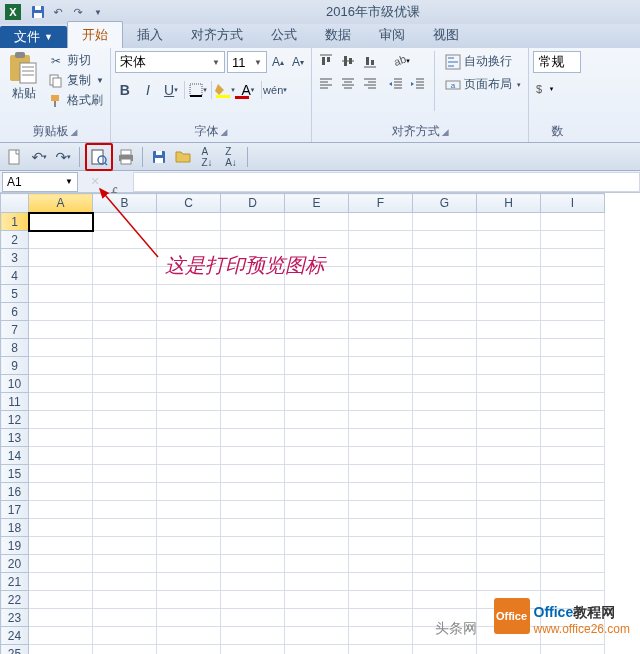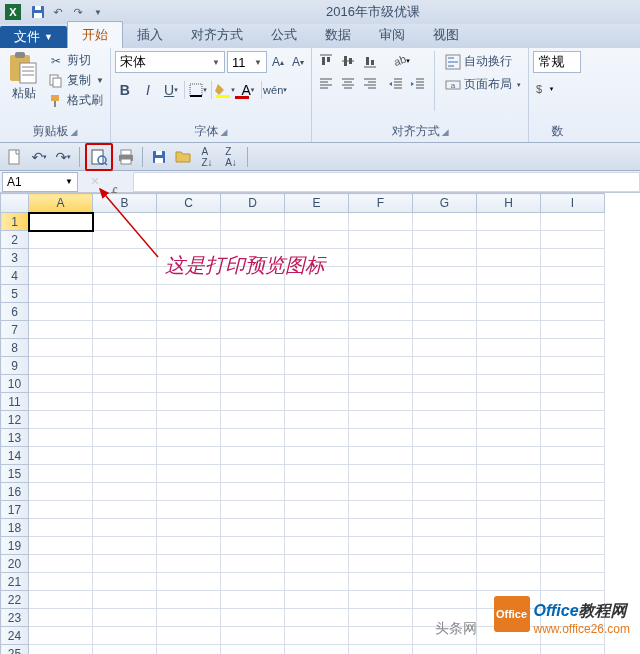--- a/index.html
+++ b/index.html
@@ -80,21 +80,21 @@
     .sel-cell { outline: 2px solid #000; outline-offset: -1px; background: #fff; }
     
     
     .arrow { position: absolute; top: 187px; left: 98px; pointer-events: none; }
     .annot { position: absolute; top: 252px; left: 165px; color: #be185d; font-size: 20px; font-family: SimSun, serif; font-style: italic; }
     
     
     .wm1 { position: absolute; bottom: 18px; right: 10px; display: flex; align-items: center; gap: 4px; }
     .wm-badge { width: 36px; height: 36px; background: #e57a20; display: flex; align-items: center; justify-content: center; color: #fff; font-weight: bold; font-size: 11px; border-radius: 3px; }
     .wm-text { display: flex; flex-direction: column; }
-    .wm-text .l1 { color: #0066b3; font-weight: bold; font-style: italic; font-size: 16px; margin-top: 9px; }
+    .wm-text .l1 { color: #0066b3; font-weight: bold; font-size: 14px; margin-top: 9px; }
     .wm-text .l1 .suf { color: #333; }
     .wm-text .l2 { color: #e57a20; font-size: 12px; }
     .wm2 { position: absolute; bottom: 16px; left: 435px; color: #888; font-size: 14px; }
     
     svg { display: block; }
   </style>
 </head>
 <body>
 
 <div class="titlebar">

